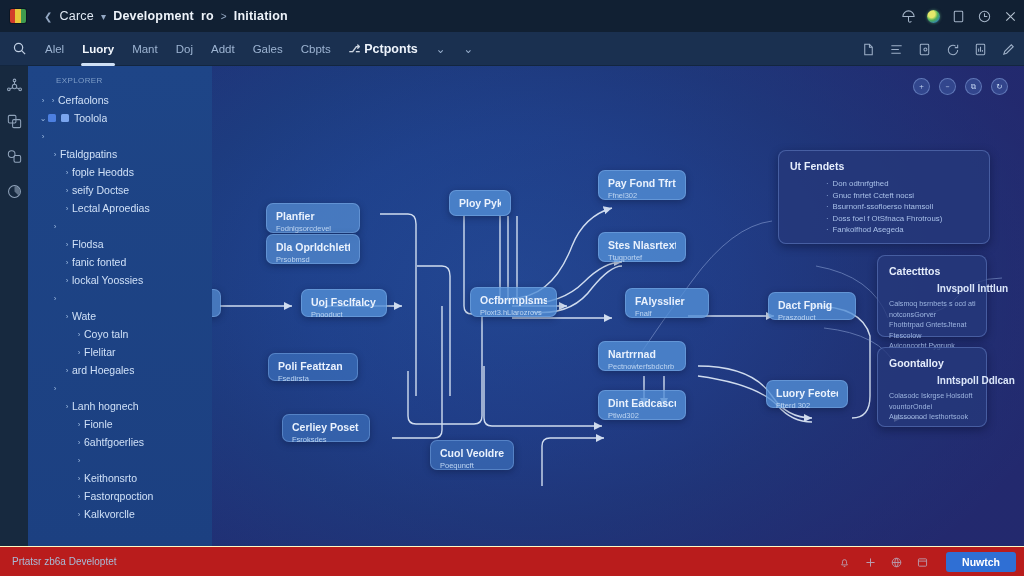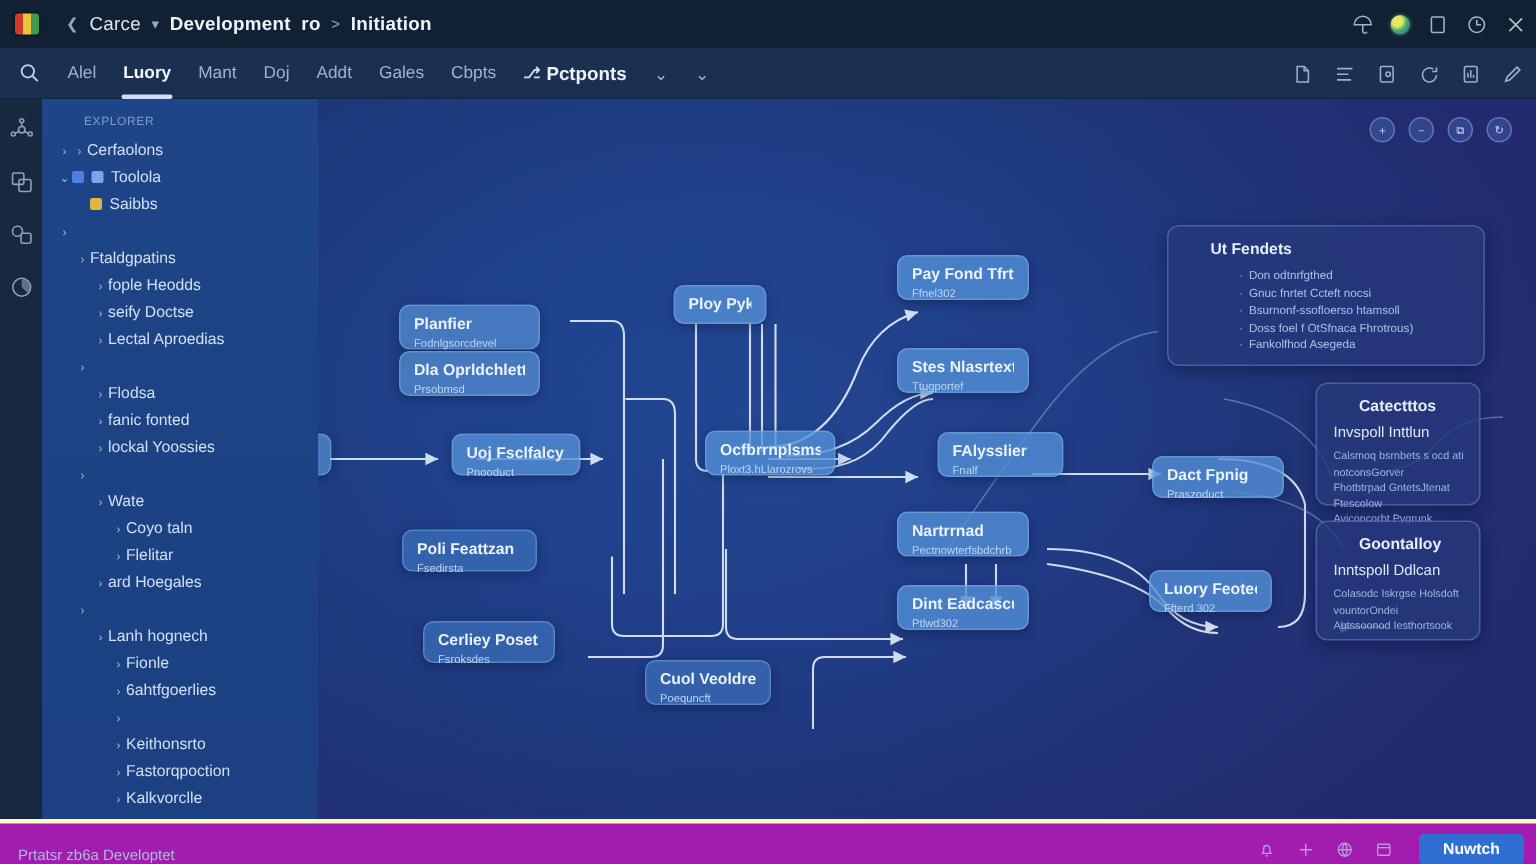--- a/index.html
+++ b/index.html
@@ -142,23 +142,23 @@
   .panel {
     position: absolute; z-index: 3;
     background: rgba(37,56,122,.80);
     border: 1px solid rgba(128,160,230,.38);
     border-radius: 8px;
     padding: 9px 11px;
     box-shadow: 0 3px 10px rgba(4,10,35,.4);
     filter: blur(.3px);
   }
   .panel .p-title { font-size: 10.5px; font-weight: 700; color: #e6eefc;
-    line-height: 13px; margin-bottom: 5px; white-space: nowrap; margin-left: 17px; }
-  .panel .p-title2 { font-size: 10px; font-weight: 400; color: #dce7fa;
-    line-height: 12px; margin-bottom: 4px; white-space: nowrap; }
+    line-height: 13px; margin-bottom: 5px; white-space: nowrap; }
+  .panel .p-title2 { font-size: 10px; font-weight: 700; color: #dce7fa;
+    line-height: 12px; margin-bottom: 4px; white-space: nowrap; margin-left: 48px; }
   .panel ul { list-style: none; margin-left: 36px; }
   .panel li { font-size: 7.8px; color: #a9c0e8; line-height: 11.5px;
     white-space: nowrap; }
   .panel li .b { color: #8ea9d8; margin-right: 4px; }
   .panel .p-line { font-size: 7.2px; color: #9db5e0; line-height: 10.5px;
     white-space: nowrap; }
 
   
   .canvas-ctrls { position: absolute; top: 12px; right: 16px; z-index: 4;
     display: flex; gap: 9px; }
@@ -166,25 +166,25 @@
     width: 17px; height: 17px; border-radius: 50%;
     background: rgba(70,102,175,.45);
     border: 1px solid rgba(150,180,235,.45);
     display: flex; align-items: center; justify-content: center;
     color: #c9dbf5; font-size: 7.5px; filter: blur(.3px);
   }
 
   
   .statusbar {
     height: 30px; flex: 0 0 30px;
-    background: #a21caf;
-    display: flex; align-items: flex-end;
+    background: #b91c1c;
+    display: flex; align-items: center;
     padding: 0 8px 0 12px;
     position: relative;
-    border-top: 3px solid #fef9c3;
+    border-top: 1px solid #fef9c3;
   }
   .status-text { font-size: 10px; color: #a8bdd8; filter: blur(.4px); }
   .status-right { margin-left: auto; display: flex; align-items: center; gap: 13px; }
   .st-ico { width: 13px; height: 13px; opacity: .75; }
   .primary-btn {
     background: #2f6fd4; color: #ffffff;
     font-size: 10.5px; font-weight: 600;
     padding: 4px 16px; border-radius: 3px;
     border: none; margin-left: 4px; filter: blur(.3px);
     white-space: nowrap;
@@ -346,25 +346,20 @@
           <div class="tr" style="padding-left: 10px;">
             <span class="arr">›</span>
             <span class="arr">›</span>
             <span class="lbl">Cerfaolons</span>
           </div>
           <div class="tr" style="padding-left: 10px;">
             <span class="arr">⌄</span>
             <span class="sq" style="background: rgb(76, 127, 224);"></span>
             <span class="sq" style="background: rgb(122, 165, 238);"></span>
             <span class="lbl">Toolola</span>
-          </div>
-          <div class="tr" style="padding-left: 22px;">
-            <span class="arr"></span>
-            <span class="sq" style="background: rgb(226, 179, 63);"></span>
-            <span class="lbl">Saibbs</span>
           </div>
           <div class="tr" style="padding-left: 10px;">
             <span class="arr">›</span>
             <span class="lbl"></span>
           </div>
           <div class="tr" style="padding-left: 22px;">
             <span class="arr">›</span>
             <span class="lbl">Ftaldgpatins</span>
           </div>
           <div class="tr" style="padding-left: 34px;">
@@ -543,21 +538,21 @@
             <div class="s">Fnalf</div>
           </div>
           <div class="node" style="left: 386px; top: 275px; width: 88px; height: 30px;">
             <div class="t">Nartrrnad</div>
             <div class="s">Pectnowterfsbdchrb</div>
           </div>
           <div class="node" style="left: 386px; top: 324px; width: 88px; height: 30px;">
             <div class="t">Dint Eadcascul</div>
             <div class="s">Ptlwd302</div>
           </div>
-          <div class="node" style="left: 556px; top: 238px; width: 88px; height: 28px;">
+          <div class="node" style="left: 556px; top: 226px; width: 88px; height: 28px;">
             <div class="t">Dact Fpnig</div>
             <div class="s">Praszoduct</div>
           </div>
           <div class="node" style="left: 554px; top: 314px; width: 82px; height: 28px;">
             <div class="t">Luory Feoted</div>
             <div class="s">Ffterd 302</div>
           </div>
         </div>
       <div id="panels">
           <div class="panel" style="left: 566px; top: 84px; width: 212px; height: 94px;">

